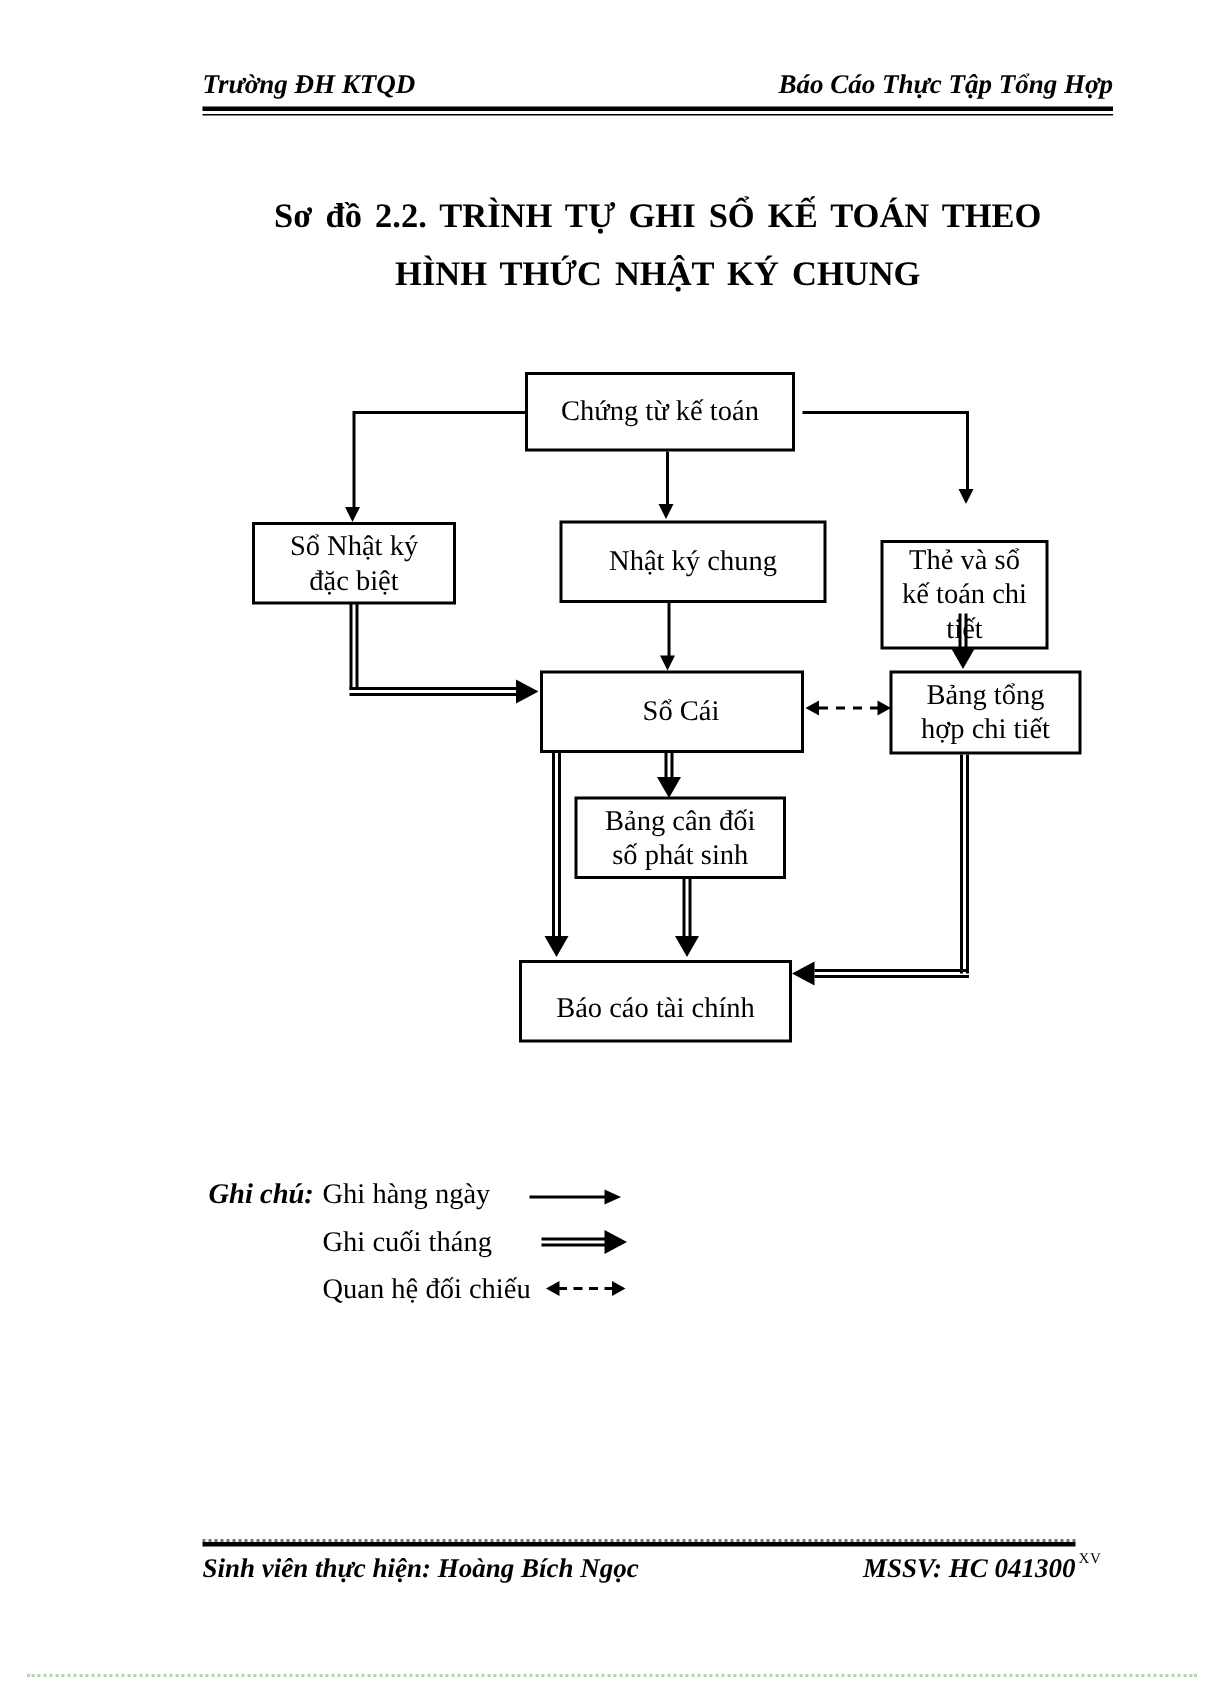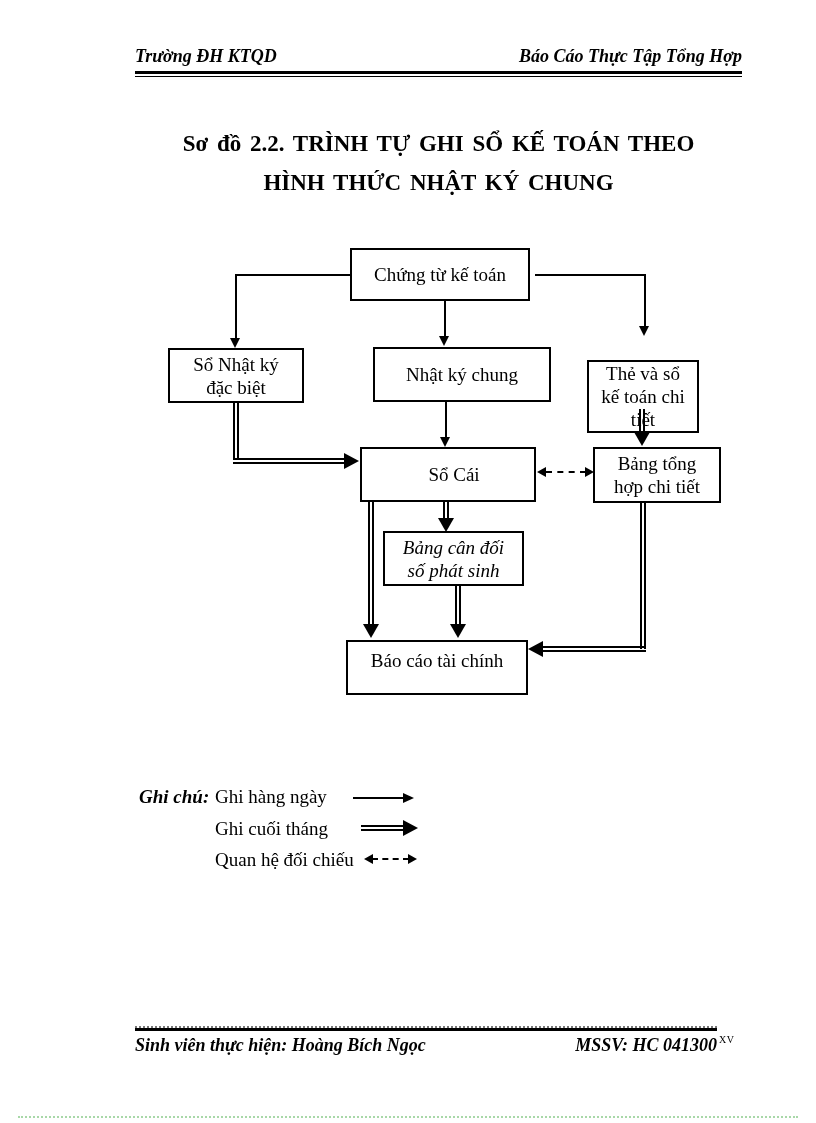--- a/index.html
+++ b/index.html
@@ -16,21 +16,21 @@
   .rule-thin  { height:1px;  background:#000; margin-top:2px; }
 
   
   .doc-title { position:absolute; left:135px; top:124px; width:607px; text-align:center;
     font-weight:bold; font-size:23px; line-height:39px; word-spacing:3px; }
 
   
   .box { position:absolute; border:2px solid #000; background:#fff; box-sizing:border-box;
     display:flex; flex-direction:column; align-items:center; justify-content:center;
     font-size:19px; line-height:23px; text-align:left; }
-  .box.top-align { justify-content:flex-start; padding-top:7px; }
+  .box.top-align { justify-content:flex-start; padding-top:19px; }
 
   
   .ln   { position:absolute; background:#000; }
   .dlv  { position:absolute; width:2px;  border-left:2px solid #000; border-right:2px solid #000; }
   .dlh  { position:absolute; height:2px; border-top:2px solid #000; border-bottom:2px solid #000; }
   .dash { position:absolute; height:0; border-top:2px dashed #000; }
   .tri  { position:absolute; width:0; height:0; }
   .td-s { border-left:5.5px solid transparent; border-right:5.5px solid transparent; border-top:10px solid #000; }
   .td-l { border-left:8px solid transparent; border-right:8px solid transparent; border-top:14px solid #000; }
   .tr-s { border-top:5px solid transparent; border-bottom:5px solid transparent; border-left:9px solid #000; }
@@ -94,21 +94,21 @@
 
     <div class="box" style="left:360px; top:447px; width:176px; height:55px;padding-left:12px;">
       <span>Sổ Cái</span>
     </div>
 
     <div class="box" style="left:593px; top:447px; width:128px; height:56px;">
       <span>Bảng tổng</span>
       <span>hợp chi tiết</span>
     </div>
 
-    <div class="box" style="left:383px; top:531px; width:141px; height:55px;font-style:italic;">
+    <div class="box" style="left:383px; top:531px; width:141px; height:55px;">
       <span>Bảng cân đối</span>
       <span>số phát sinh</span>
     </div>
 
     <div class="box top-align" style="left:346px; top:640px; width:182px; height:55px;">
       <span>Báo cáo tài chính</span>
     </div>
 
     <div class="ln" style="left:236px; top:274px; width:115px; height:1.5px;"></div>
     <div class="ln" style="left:235px; top:274px; width:1.5px; height:65px;"></div>

